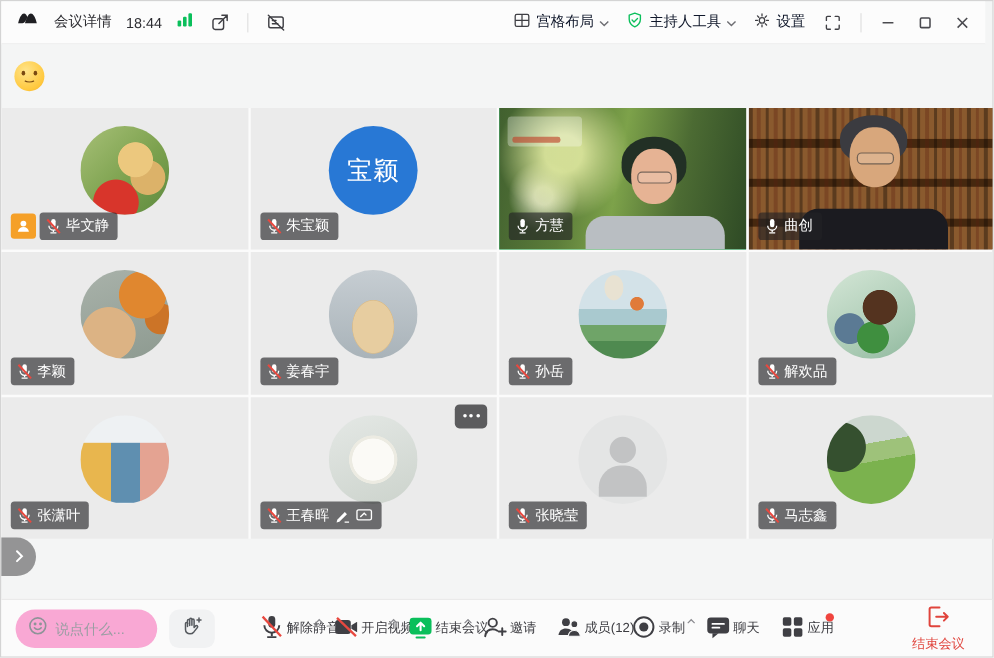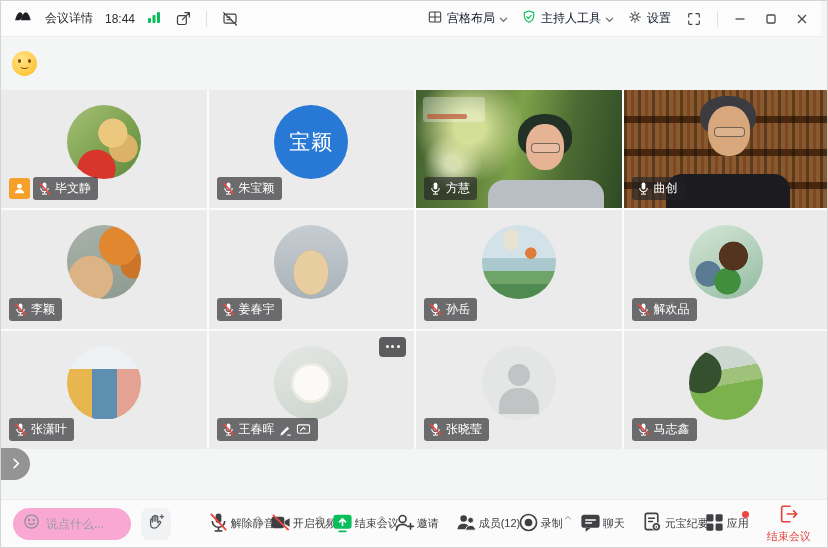--- a/index.html
+++ b/index.html
@@ -575,29 +575,20 @@
 
     <button class="tbtn">
       <span class="ticon"><svg width="23" height="23" viewBox="0 0 24 24">
               <rect x="2.5" y="3.8" width="19" height="13.8" rx="3" fill="#3f3f44"></rect>
               <path d="M7 17.5v4.2l5.3-4.2z" fill="#3f3f44"></path>
               <path d="M7 9.3h10M7 12.6h6" stroke="#fff" stroke-width="1.6" stroke-linecap="round"></path>
             </svg></span>
       <span class="tlabel">聊天</span>
     </button>
 
-    <button class="tbtn">
-      <span class="ticon"><svg width="23" height="23" viewBox="0 0 24 24">
-              <rect x="4.5" y="2.5" width="13" height="17" rx="2" fill="none" stroke="#3f3f44" stroke-width="1.7"></rect>
-              <path d="M8 7.5h6M8 11h4" stroke="#3f3f44" stroke-width="1.6" stroke-linecap="round"></path>
-              <circle cx="16" cy="16.5" r="4.4" fill="#3f3f44" stroke="#fbfbfb" stroke-width="1"></circle>
-              <circle cx="16" cy="16.5" r="1.5" fill="none" stroke="#fff" stroke-width="1.2"></circle>
-            </svg></span>
-      <span class="tlabel">元宝纪要</span>
-    </button>
 
     <button class="tbtn">
       <span class="ticon"><svg width="23" height="23" viewBox="0 0 24 24" fill="#3f3f44">
               <rect x="3.5" y="3.5" width="7.4" height="7.4" rx="1.5"></rect>
               <rect x="13.1" y="3.5" width="7.4" height="7.4" rx="1.5"></rect>
               <rect x="3.5" y="13.1" width="7.4" height="7.4" rx="1.5"></rect>
               <rect x="13.1" y="13.1" width="7.4" height="7.4" rx="1.5"></rect>
             </svg></span>
       <span class="tlabel">应用</span>
     <span class="dot"></span>

